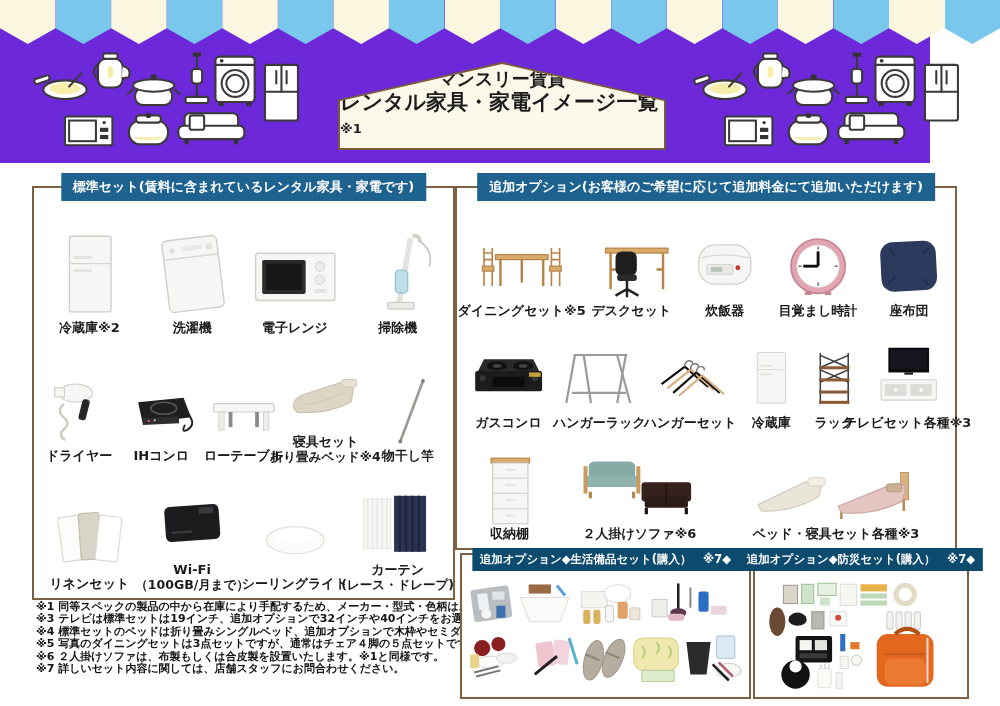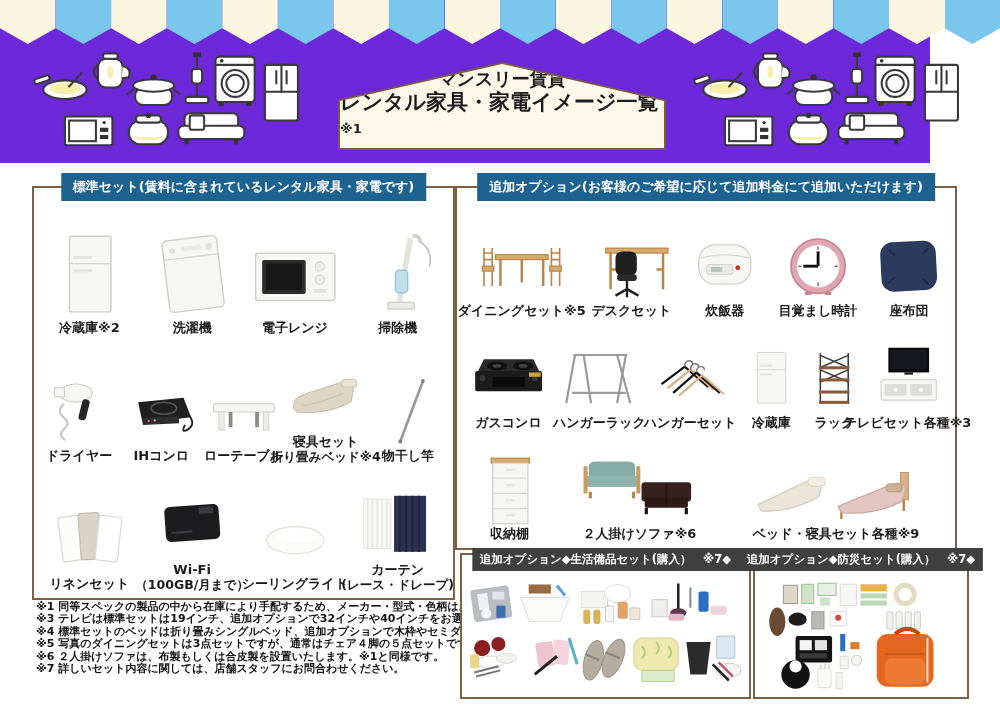--- a/index.html
+++ b/index.html
@@ -41,21 +41,21 @@
   .cell{flex:1;display:flex;flex-direction:column;align-items:center;justify-content:flex-end;min-width:0;}
   .cell svg{display:block;}
   .pic1{height:92px;width:92%;} .pic2{height:74px;width:92%;} .pic3{height:72px;width:92%;}
   .lbl{font-size:13px;font-weight:bold;color:#1b1b1b;text-align:center;line-height:1.15;white-space:nowrap;}
   .lbl2{font-size:12.5px;}
 
   
   .buybox{position:absolute;top:553px;height:142px;background:#fff;border:2px solid #7d6142;}
   .bb-life{left:460px;width:287px;} .bb-emg{left:753px;width:212px;}
   .buy-head{position:absolute;top:-7px;left:50%;transform:translateX(-50%);
-          background:#404040;color:#fff;font-size:11.5px;font-weight:bold;
+          background:#0c4a6e;color:#fff;font-size:11.5px;font-weight:bold;
           padding:4px 8px;white-space:nowrap;}
   .collage{position:absolute;left:2px;top:20px;right:2px;bottom:2px;}
   .collage svg{width:100%;height:100%;}
 
   
   .footnotes{position:absolute;left:36px;top:601px;width:428px;}
   .fn{font-size:11px;font-weight:bold;color:#141414;line-height:1.13;white-space:nowrap;}
 
   
   .pw{fill:#f6f6f4;stroke:#cfcfca;stroke-width:1.5;}                                   
@@ -559,21 +559,21 @@
                 <path d="M8,62 L66,34 Q84,28 88,36 L84,52 Q50,72 12,70 Z" fill="#e9e5d9" stroke="#d2cdbb" stroke-width="1.5"></path>
                 <rect x="70" y="28" width="22" height="11" rx="5" fill="#f2eee1" stroke="#d2cdbb"></rect>
               </g>
               <g>
                 <rect x="186" y="22" width="10" height="34" fill="#d9b183" stroke="#b9854a"></rect>
                 <path d="M108,64 L172,38 Q190,32 192,42 L188,58 Q152,76 112,72 Z" fill="#e3c5c2" stroke="#cda8a5" stroke-width="1.5"></path>
                 <rect x="168" y="36" width="20" height="10" rx="4" fill="#cbb193" stroke="#b09374"></rect>
                 <path d="M190,56 v14 M112,72 v8" stroke="#b9854a" stroke-width="3" fill="none"></path>
               </g>
             </svg>
-          <div class="lbl">ベッド・寝具セット各種※9</div>
+          <div class="lbl">ベッド・寝具セット各種※3</div>
         </div>
       </div>
     </div>
   </div>
 
   <div class="footnotes">
     <div class="fn">※1 同等スペックの製品の中から在庫により手配するため、メーカー・型式・色柄はお選びいただけません</div>
     <div class="fn">※3 テレビは標準セットは19インチ、追加オプションで32インチや40インチをお選びいただけます。</div>
     <div class="fn">※4 標準セットのベッドは折り畳みシングルベッド、追加オプションで木枠やセミダブルがお選びいただけます。</div>
     <div class="fn">※5 写真のダイニングセットは3点セットですが、通常はチェア４脚の５点セットです。</div>

